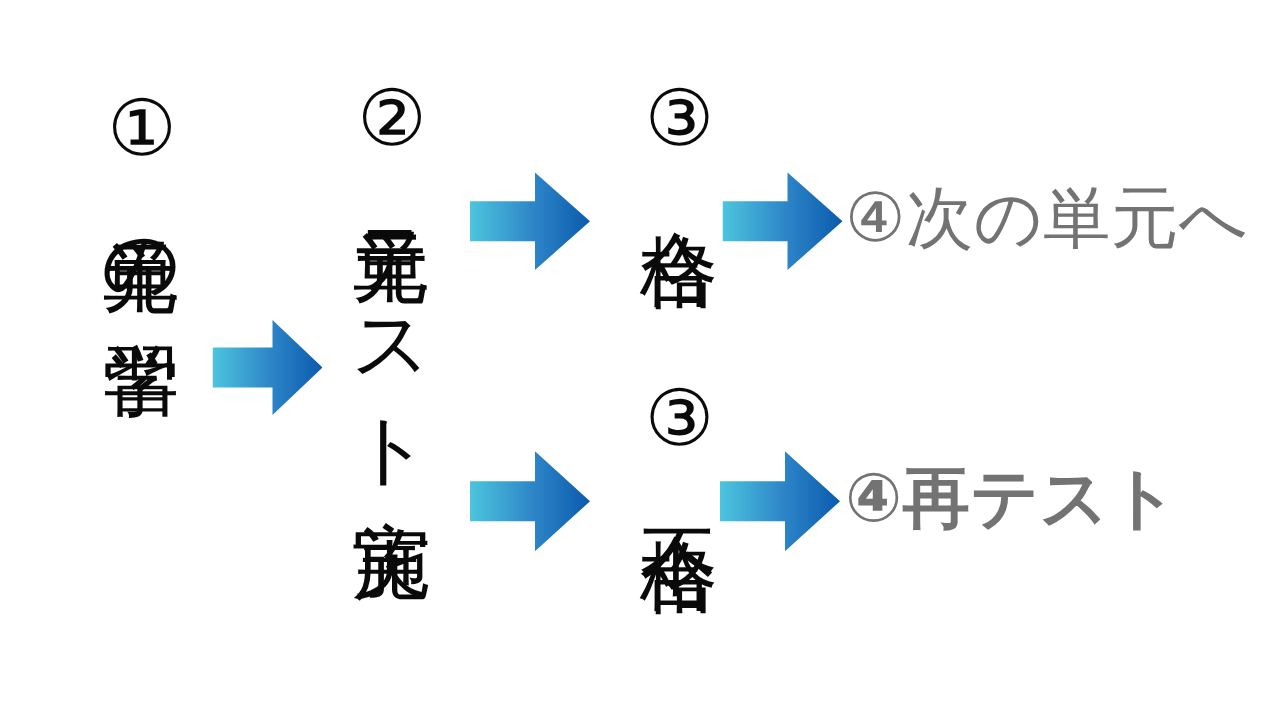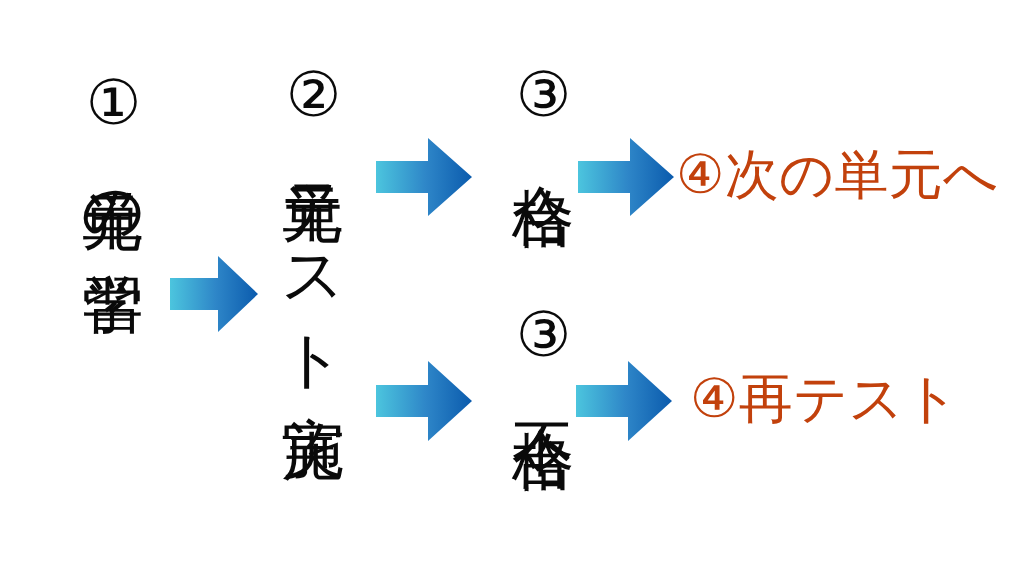--- a/index.html
+++ b/index.html
@@ -29,21 +29,21 @@
     font-weight: 400;
     line-height: 1.0;
     letter-spacing: 0.06em;
     white-space: nowrap;
     font-family: "DejaVu Sans", "Liberation Sans", sans-serif;
   }
 
   
   .htext {
     position: absolute;
-    color: #c2410c;
+    color: #737373;
     font-weight: 400;
     line-height: 1.0;
     white-space: nowrap;
     letter-spacing: 0.005em;
     font-family: "DejaVu Sans", "Liberation Sans", sans-serif;
   }
 
   
   .arrow {
     position: absolute;
@@ -51,21 +51,21 @@
   }
   .arrow svg { display: block; width: 100%; height: 100%; }
 
   
   #col-1 { left: 82px;  top: 66px;  font-size: 62px; }
   #col-2 { left: 282px; top: 58px;  font-size: 62px; }
   #col-3-pass { left: 512px; top: 58px; font-size: 62px; }
   #col-3-fail { left: 512px; top: 298px; font-size: 62px; }
 
   #label-next-unit { left: 676px; top: 148px; font-size: 54px; }
-  #label-retest    { left: 690px; top: 372px; font-size: 54px; }
+  #label-retest    { left: 676px; top: 372px; font-size: 54px; font-weight: bold; }
 
   #arrow-1 { left: 170px; top: 256px; width: 88px;  height: 76px; }
   #arrow-2 { left: 376px; top: 138px; width: 96px;  height: 78px; }
   #arrow-3 { left: 578px; top: 138px; width: 96px;  height: 78px; }
   #arrow-4 { left: 376px; top: 361px; width: 96px;  height: 80px; }
   #arrow-5 { left: 576px; top: 361px; width: 96px;  height: 80px; }
 </style>
 </head>
 <body>
 

